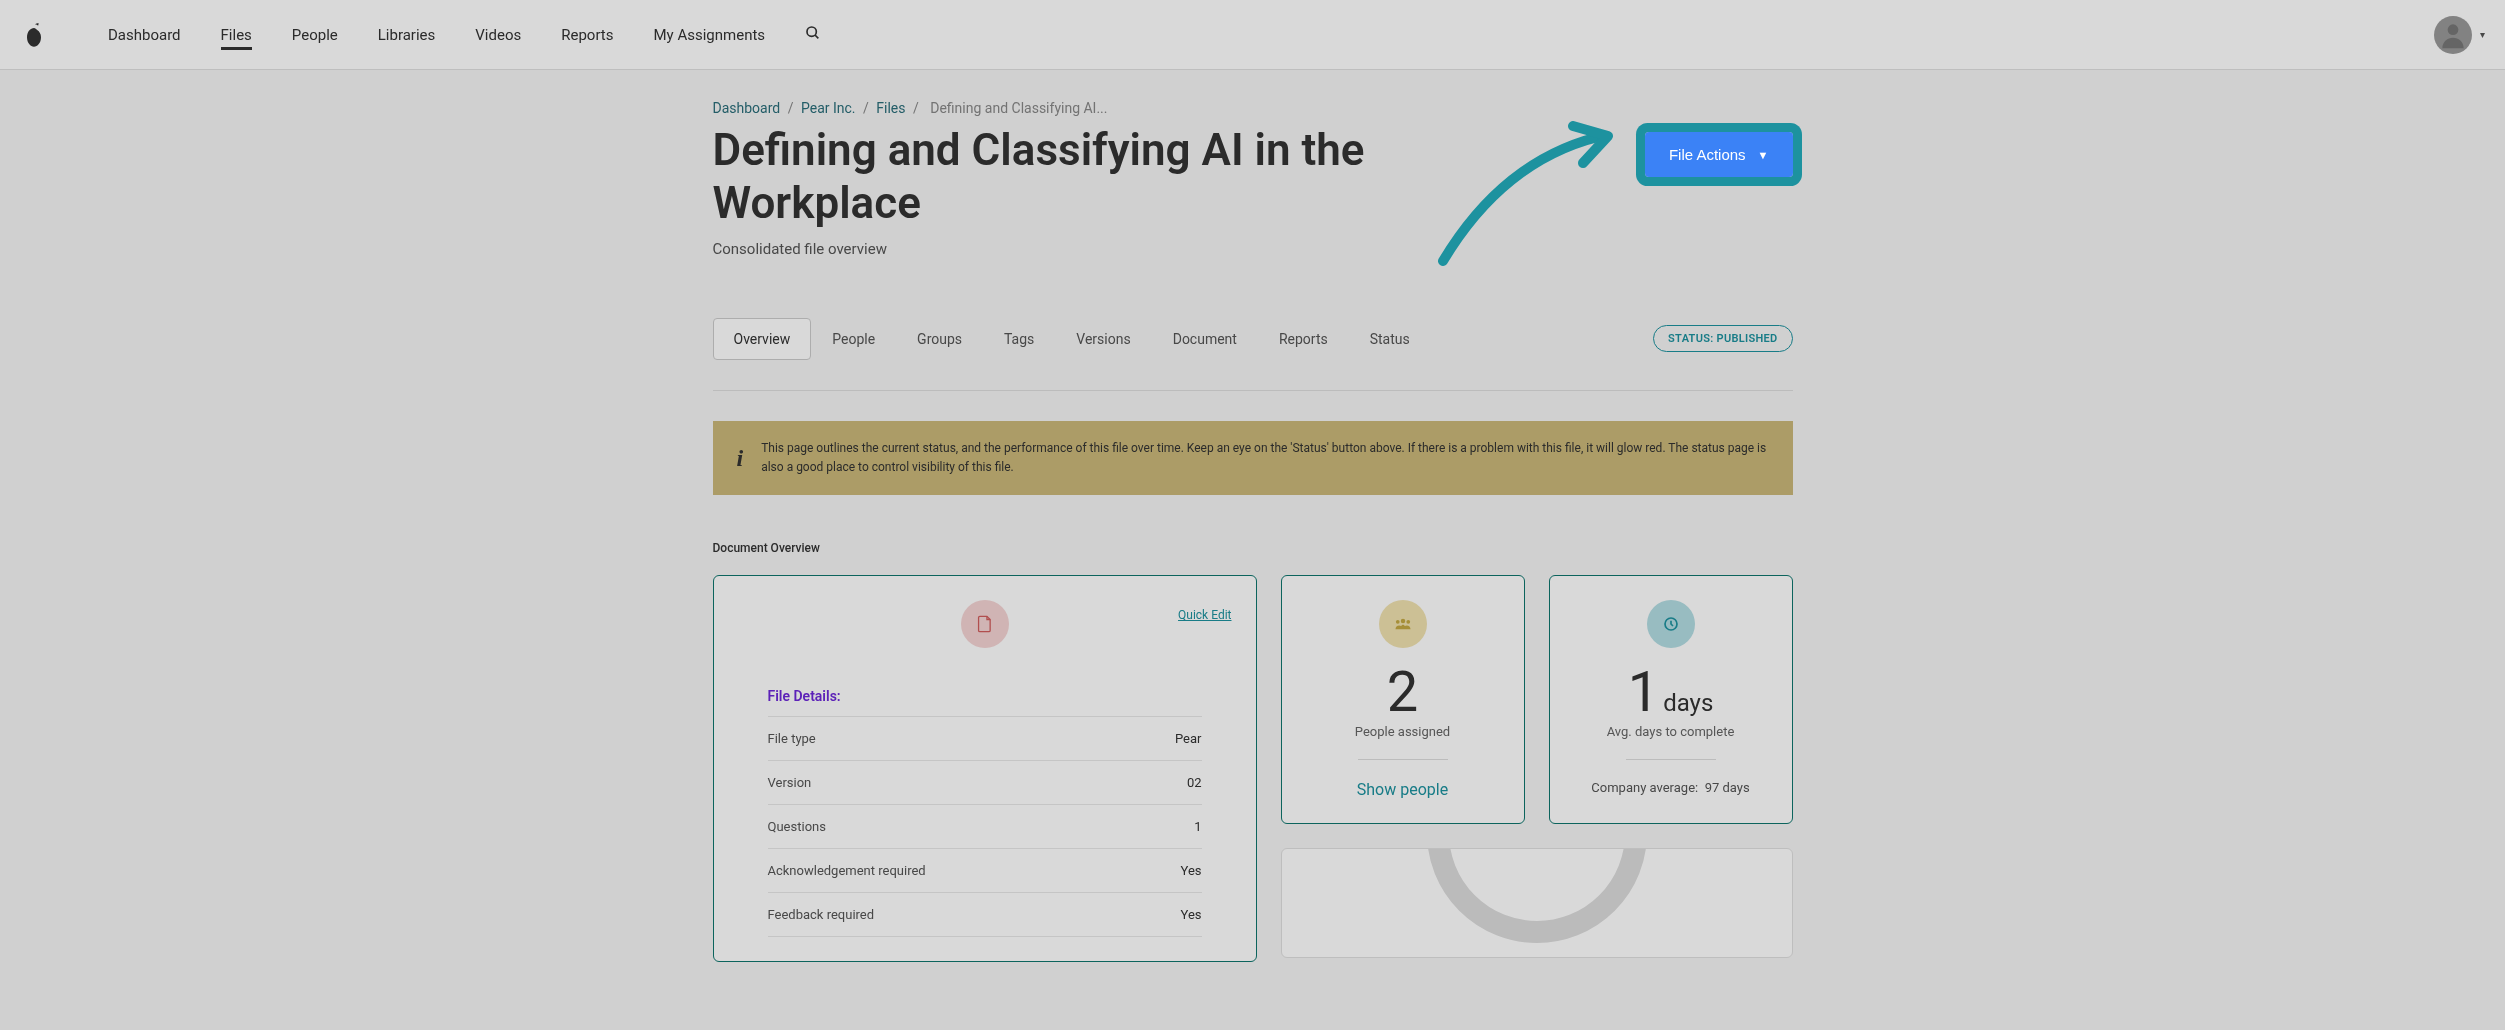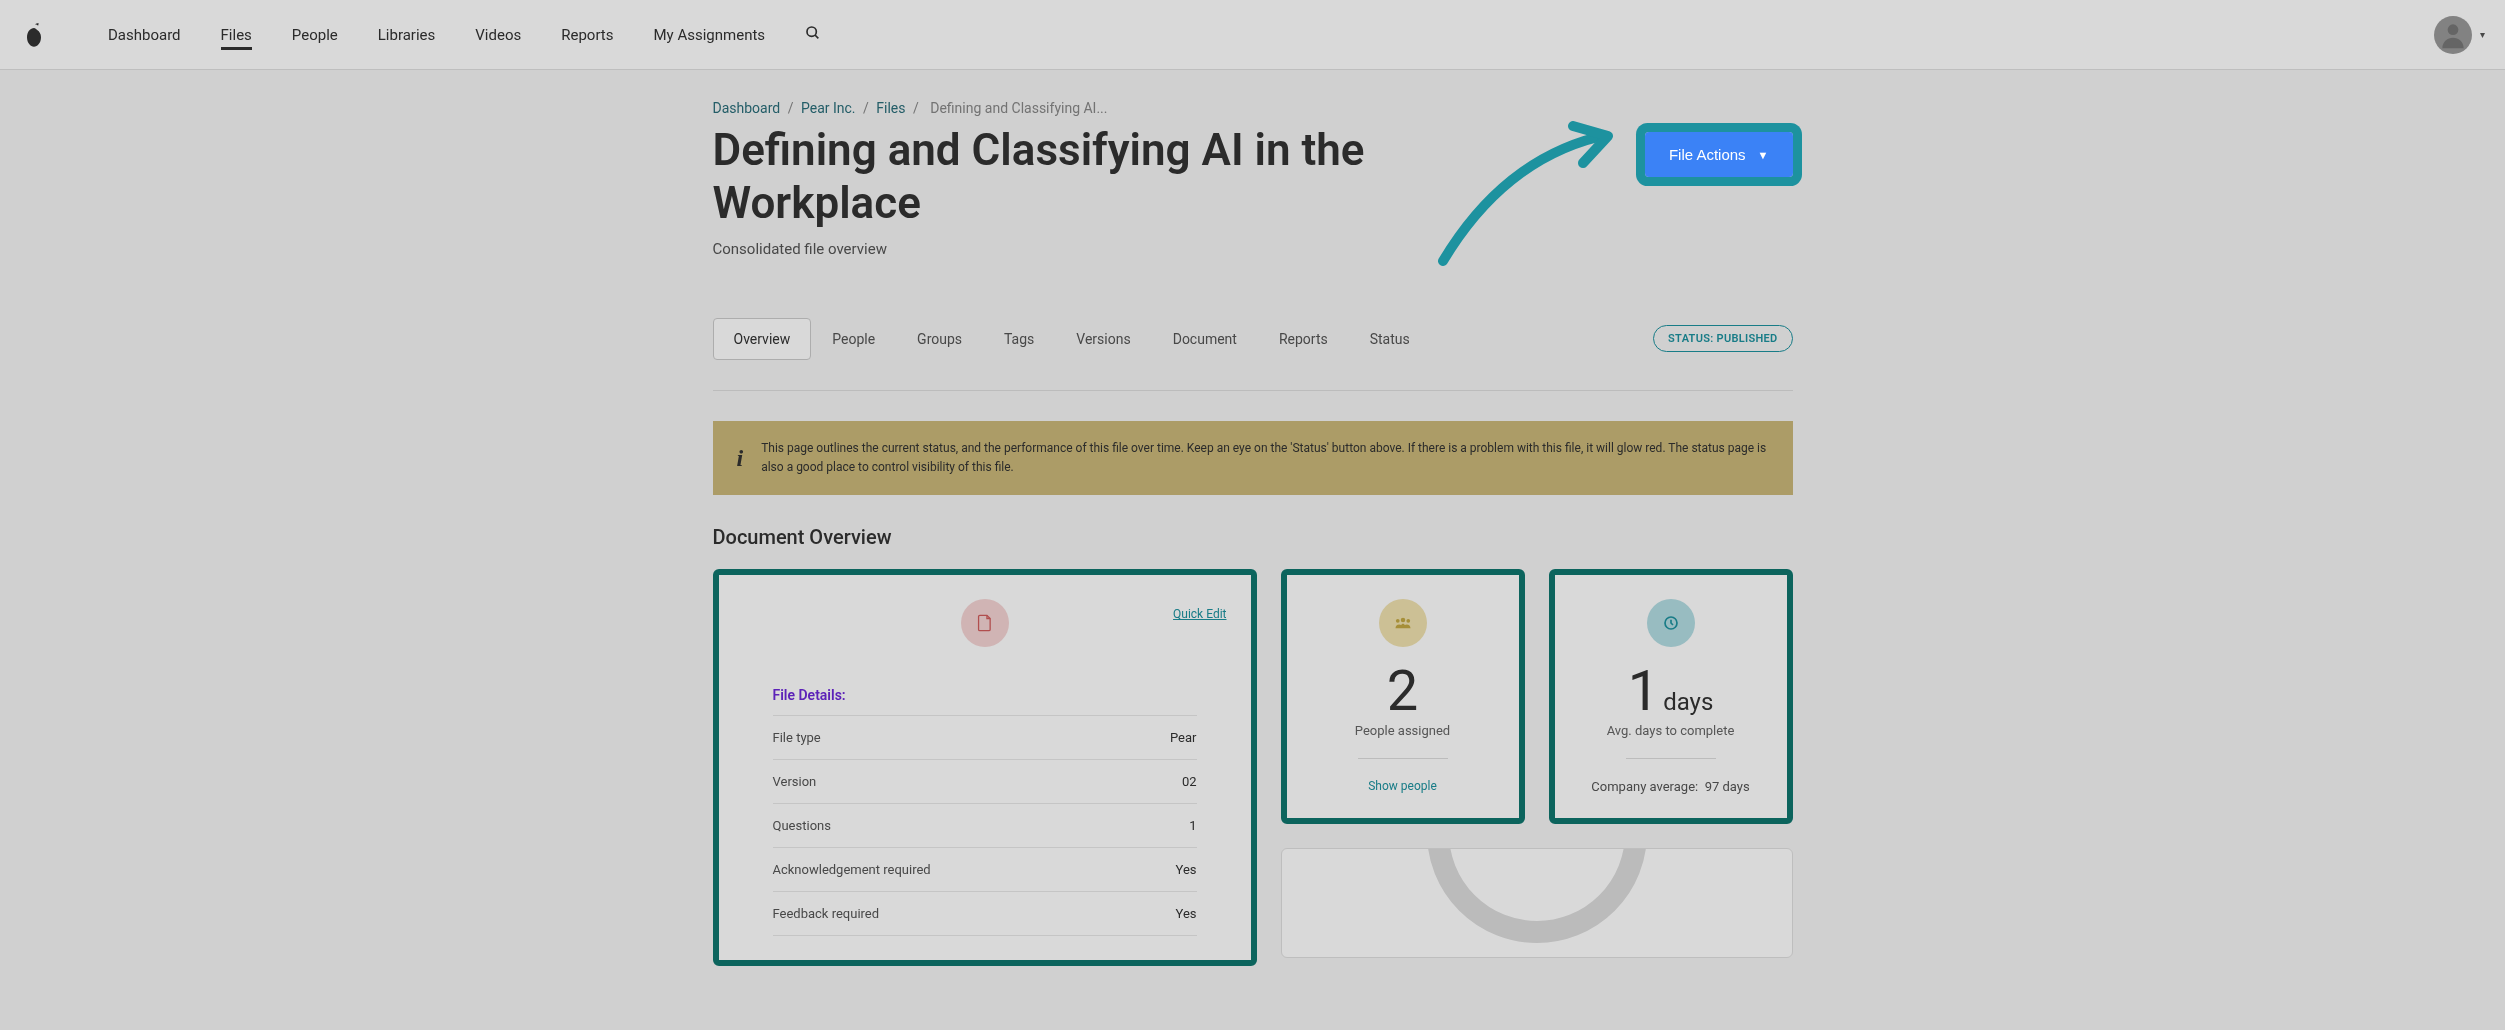--- a/index.html
+++ b/index.html
@@ -206,32 +206,32 @@
     }
     .info-icon {
       font-style: italic;
       font-family: Georgia, serif;
       font-size: 24px;
       font-weight: bold;
       color: #333;
       flex-shrink: 0;
     }
     .section-title {
-      font-size: 20px;
+      font-size: 12px;
       font-weight: 500;
       color: #333;
-      margin: 30px 0 20px;
+      margin: 46px 0 20px;
     }
     .cards-row {
       display: flex;
       gap: 24px;
       align-items: stretch;
     }
     .card {
-      border: 6px solid #0f766e;
+      border: 1px solid #0f766e;
       border-radius: 6px;
       background: #fff;
       padding: 24px;
     }
     .card-main {
       flex: 0 0 544px;
       min-height: 270px;
     }
     .card-small {
       flex: 1;
@@ -289,21 +289,21 @@
       color: #666;
       margin-top: 4px;
     }
     .metric-divider {
       width: 90px;
       height: 1px;
       background: #ddd;
       margin: 20px auto;
     }
     .metric-action {
-      font-size: 12px;
+      font-size: 16px;
       color: #1d929f;
       cursor: pointer;
     }
     .metric-footer {
       font-size: 13px;
       color: #555;
     }
     .file-details-title {
       font-size: 14px;
       font-weight: 600;

